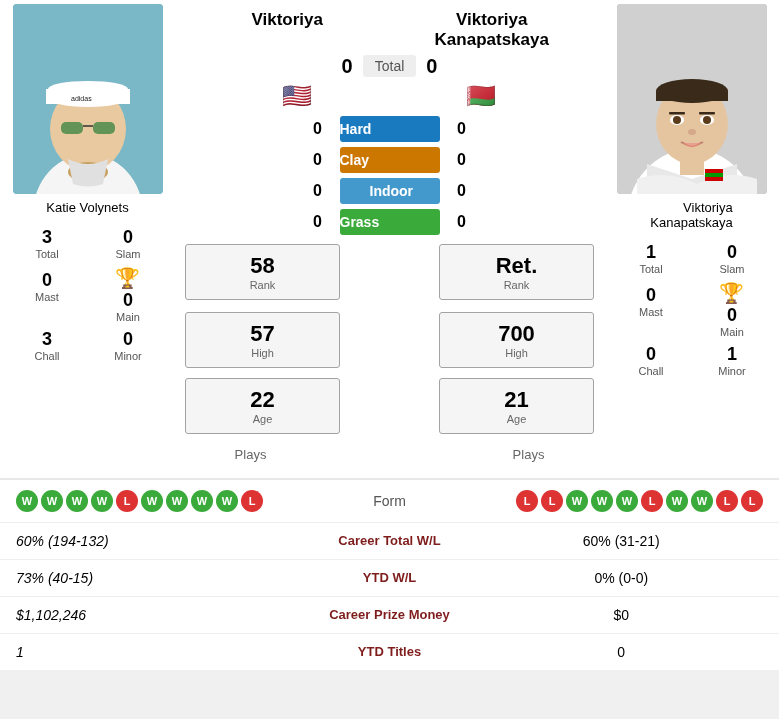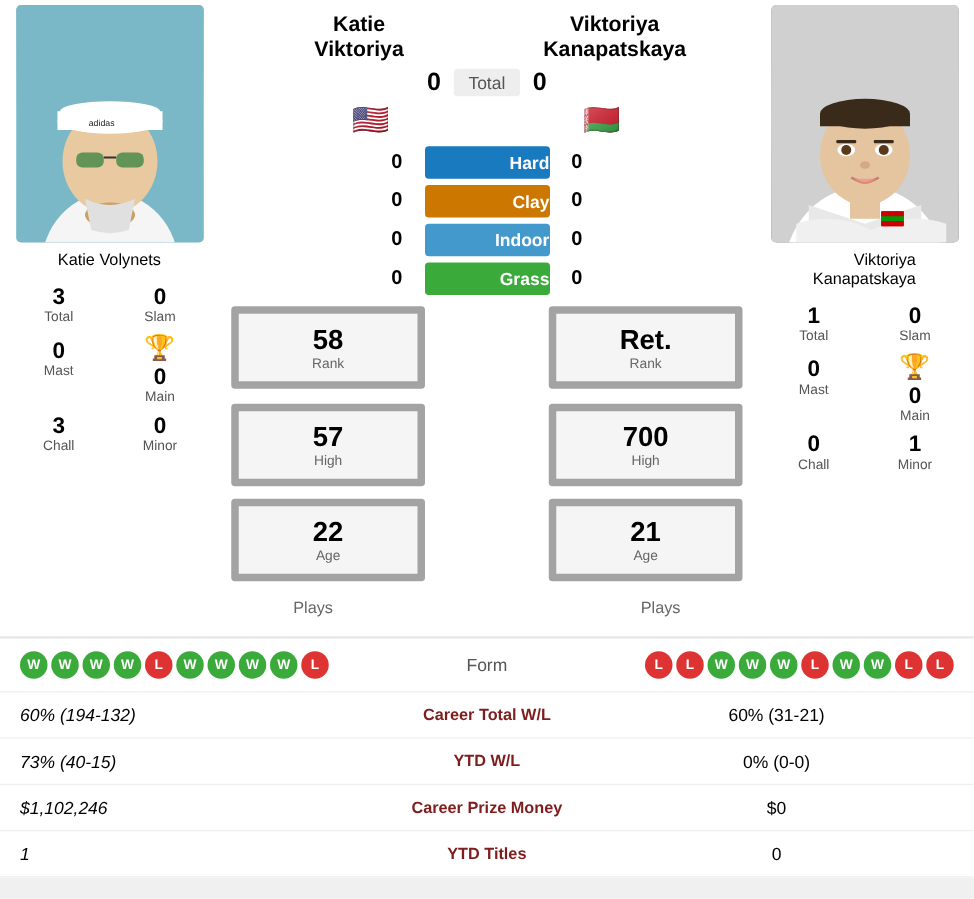--- a/index.html
+++ b/index.html
@@ -43,21 +43,21 @@
       font-size: 11px;
       color: #555;
     }
     .trophy-icon {
       color: #c9a800;
       font-size: 20px;
     }
     .surface-btn {
       width: 100px;
       padding: 5px 0;
-      text-align: right;
+      text-align: left;
       color: #fff;
       font-size: 14px;
       font-weight: bold;
       border-radius: 3px;
       border: none;
     }
     .surface-hard { background: #1a7abf; }
     .surface-clay { background: #cc7700; }
     .surface-indoor { background: #4499cc; padding-left: 30px; }
     .surface-grass { background: #3aaa3a; }
@@ -176,21 +176,21 @@
     }
     .center-col {
       flex: 1;
       display: flex;
       flex-direction: column;
       align-items: center;
     }
 
     .left-stat-box {
       background: #f5f5f5;
-      border: 6px solid #a3a3a3;
+      border: 1px solid #a3a3a3;
       border-radius: 3px;
       width: 155px;
       padding: 8px 0;
       display: flex;
       flex-direction: column;
       align-items: center;
       margin: 3px 0;
     }
   </style>
 </head>
@@ -257,21 +257,20 @@
           <div class="stat-value">0</div>
           <div class="stat-label">Minor</div>
         </div>
       </div>
     </div>
 
     <div class="center-col">
 
       <div style="display:flex;justify-content:space-between;width:100%;padding: 6px 10px 0 10px;">
         <div style="flex:1;text-align:center;">
-          <div style="font-size:17px;font-weight:bold;line-height:1.2;">Katie</div>
           <div style="font-size:17px;font-weight:bold;line-height:1.2;">Viktoriya</div>
         </div>
         <div style="flex:1;text-align:center;">
           <div style="font-size:17px;font-weight:bold;line-height:1.2;">Viktoriya</div>
           <div style="font-size:17px;font-weight:bold;line-height:1.2;">Kanapatskaya</div>
         </div>
       </div>
 
       <div style="display:flex;align-items:center;justify-content:center;gap:10px;margin:4px 0;">
         <span style="font-size:20px;font-weight:bold;">0</span>

